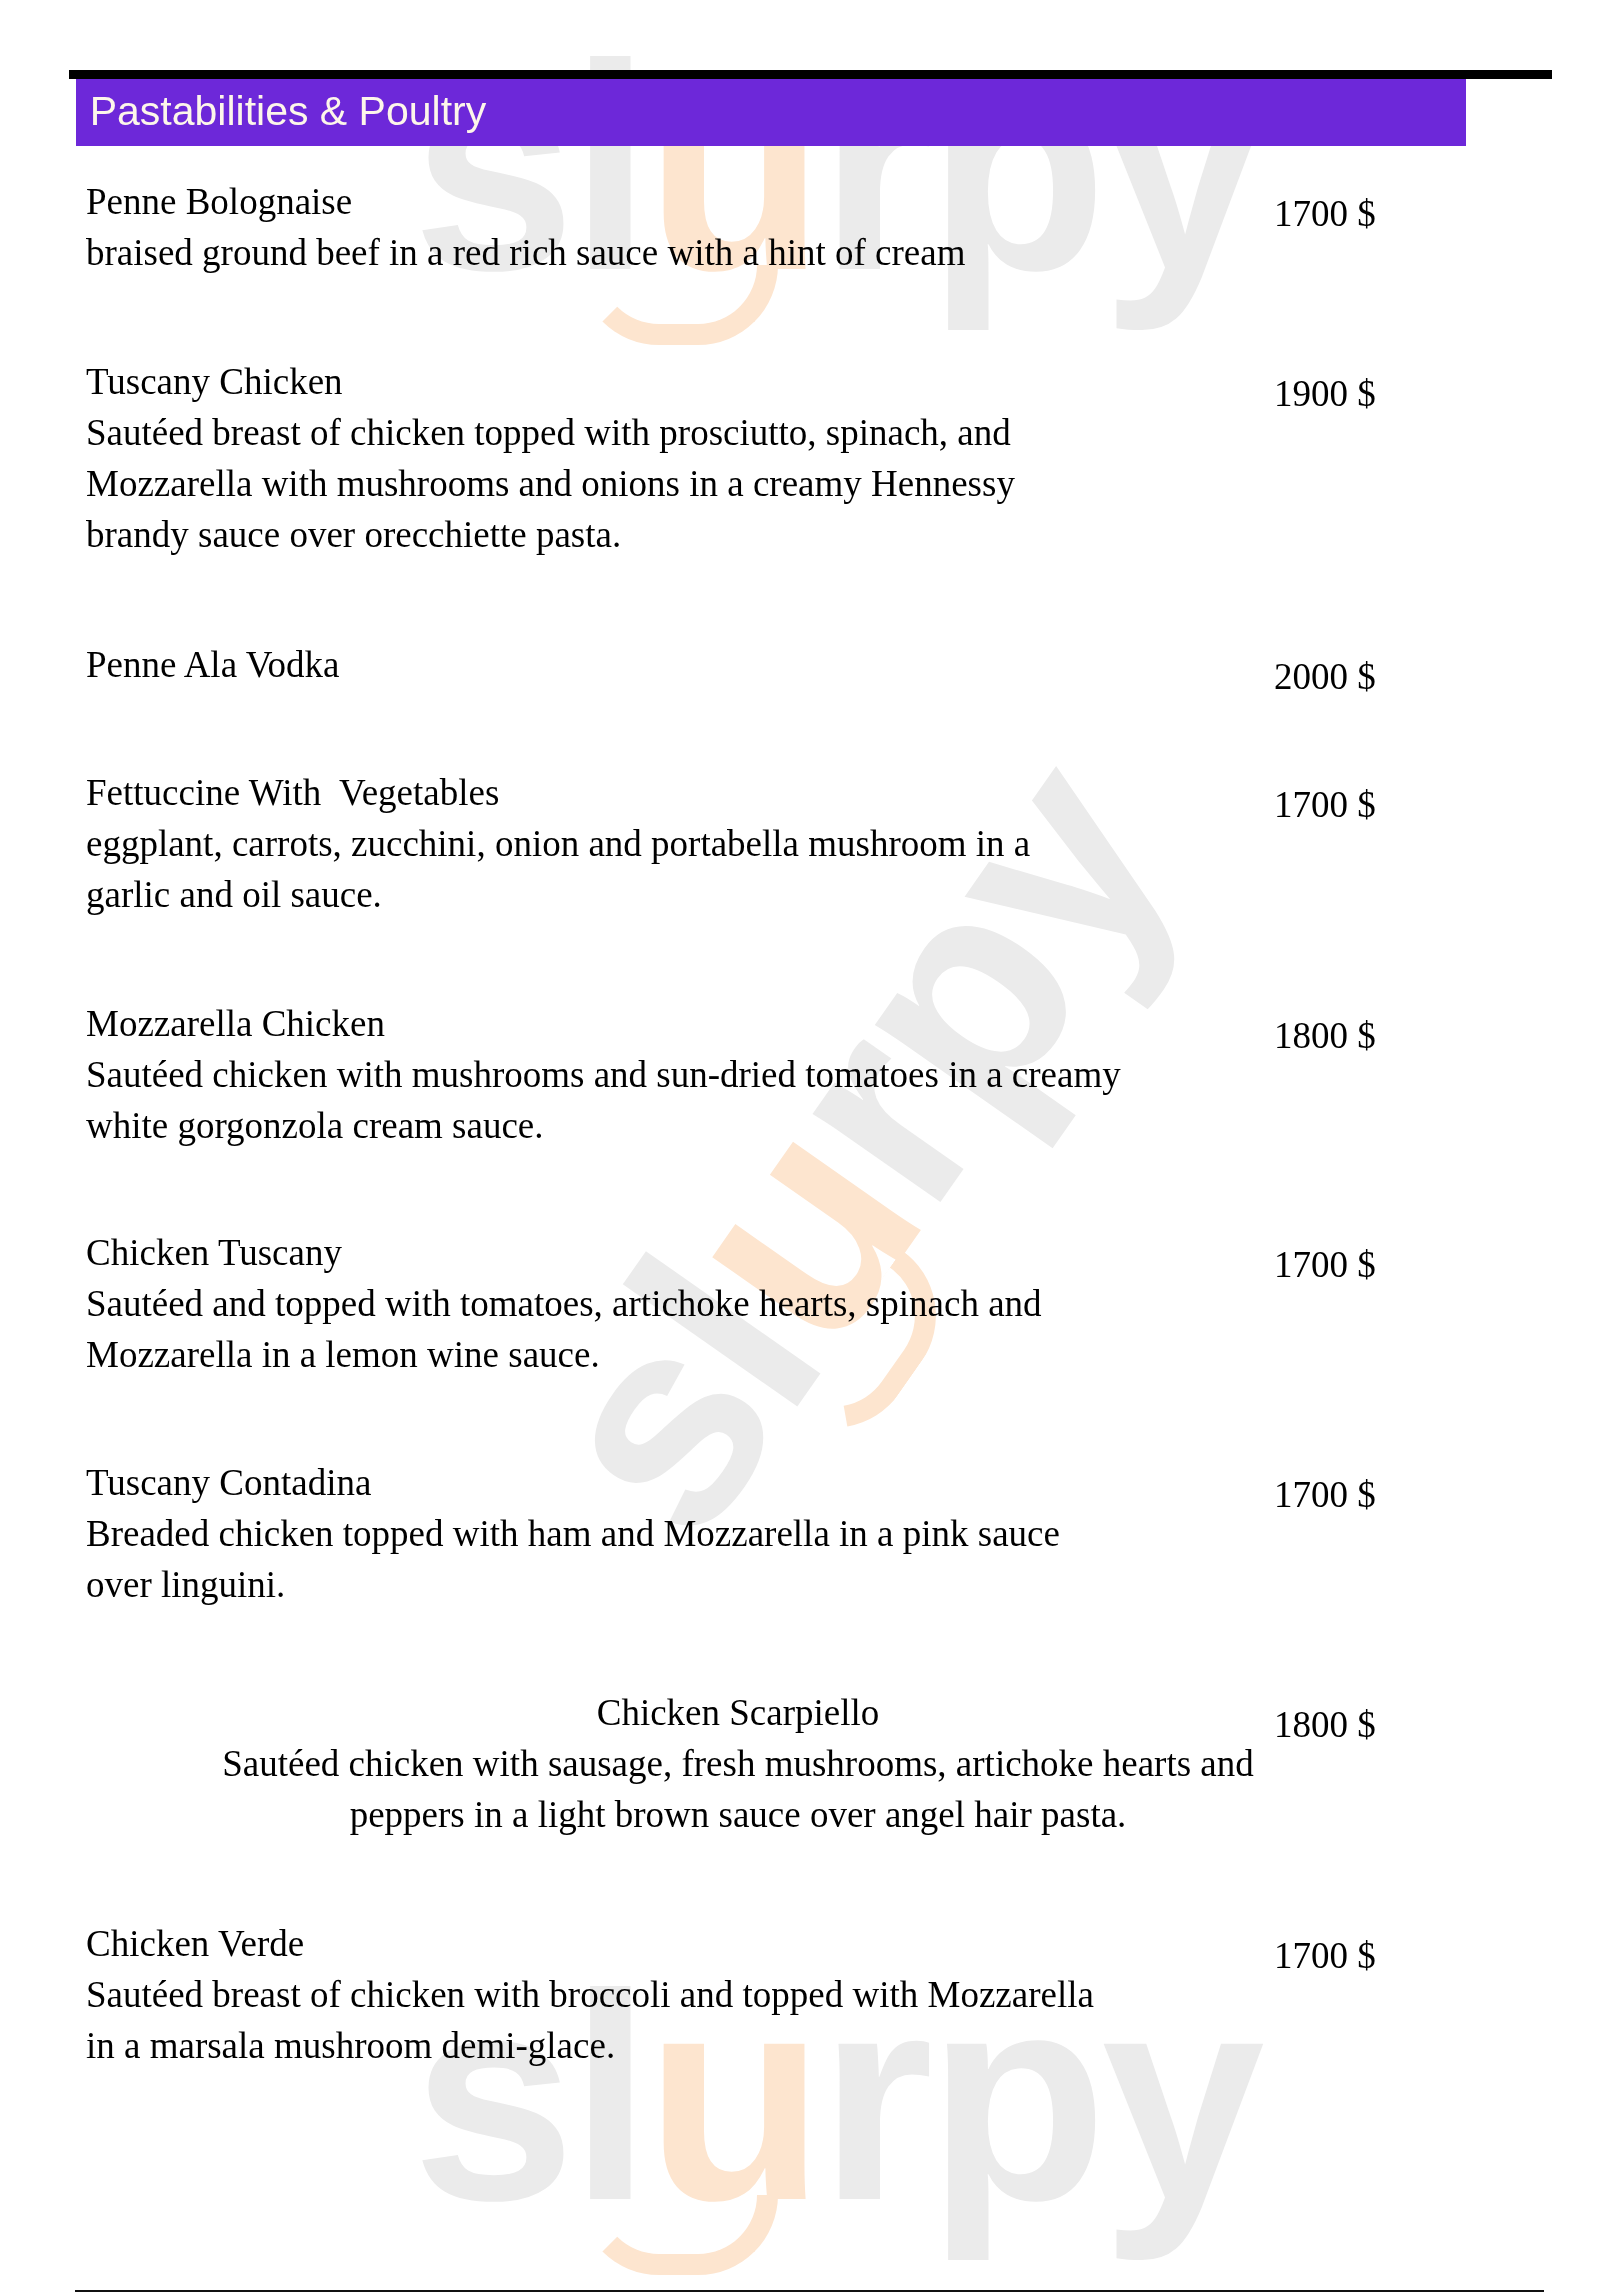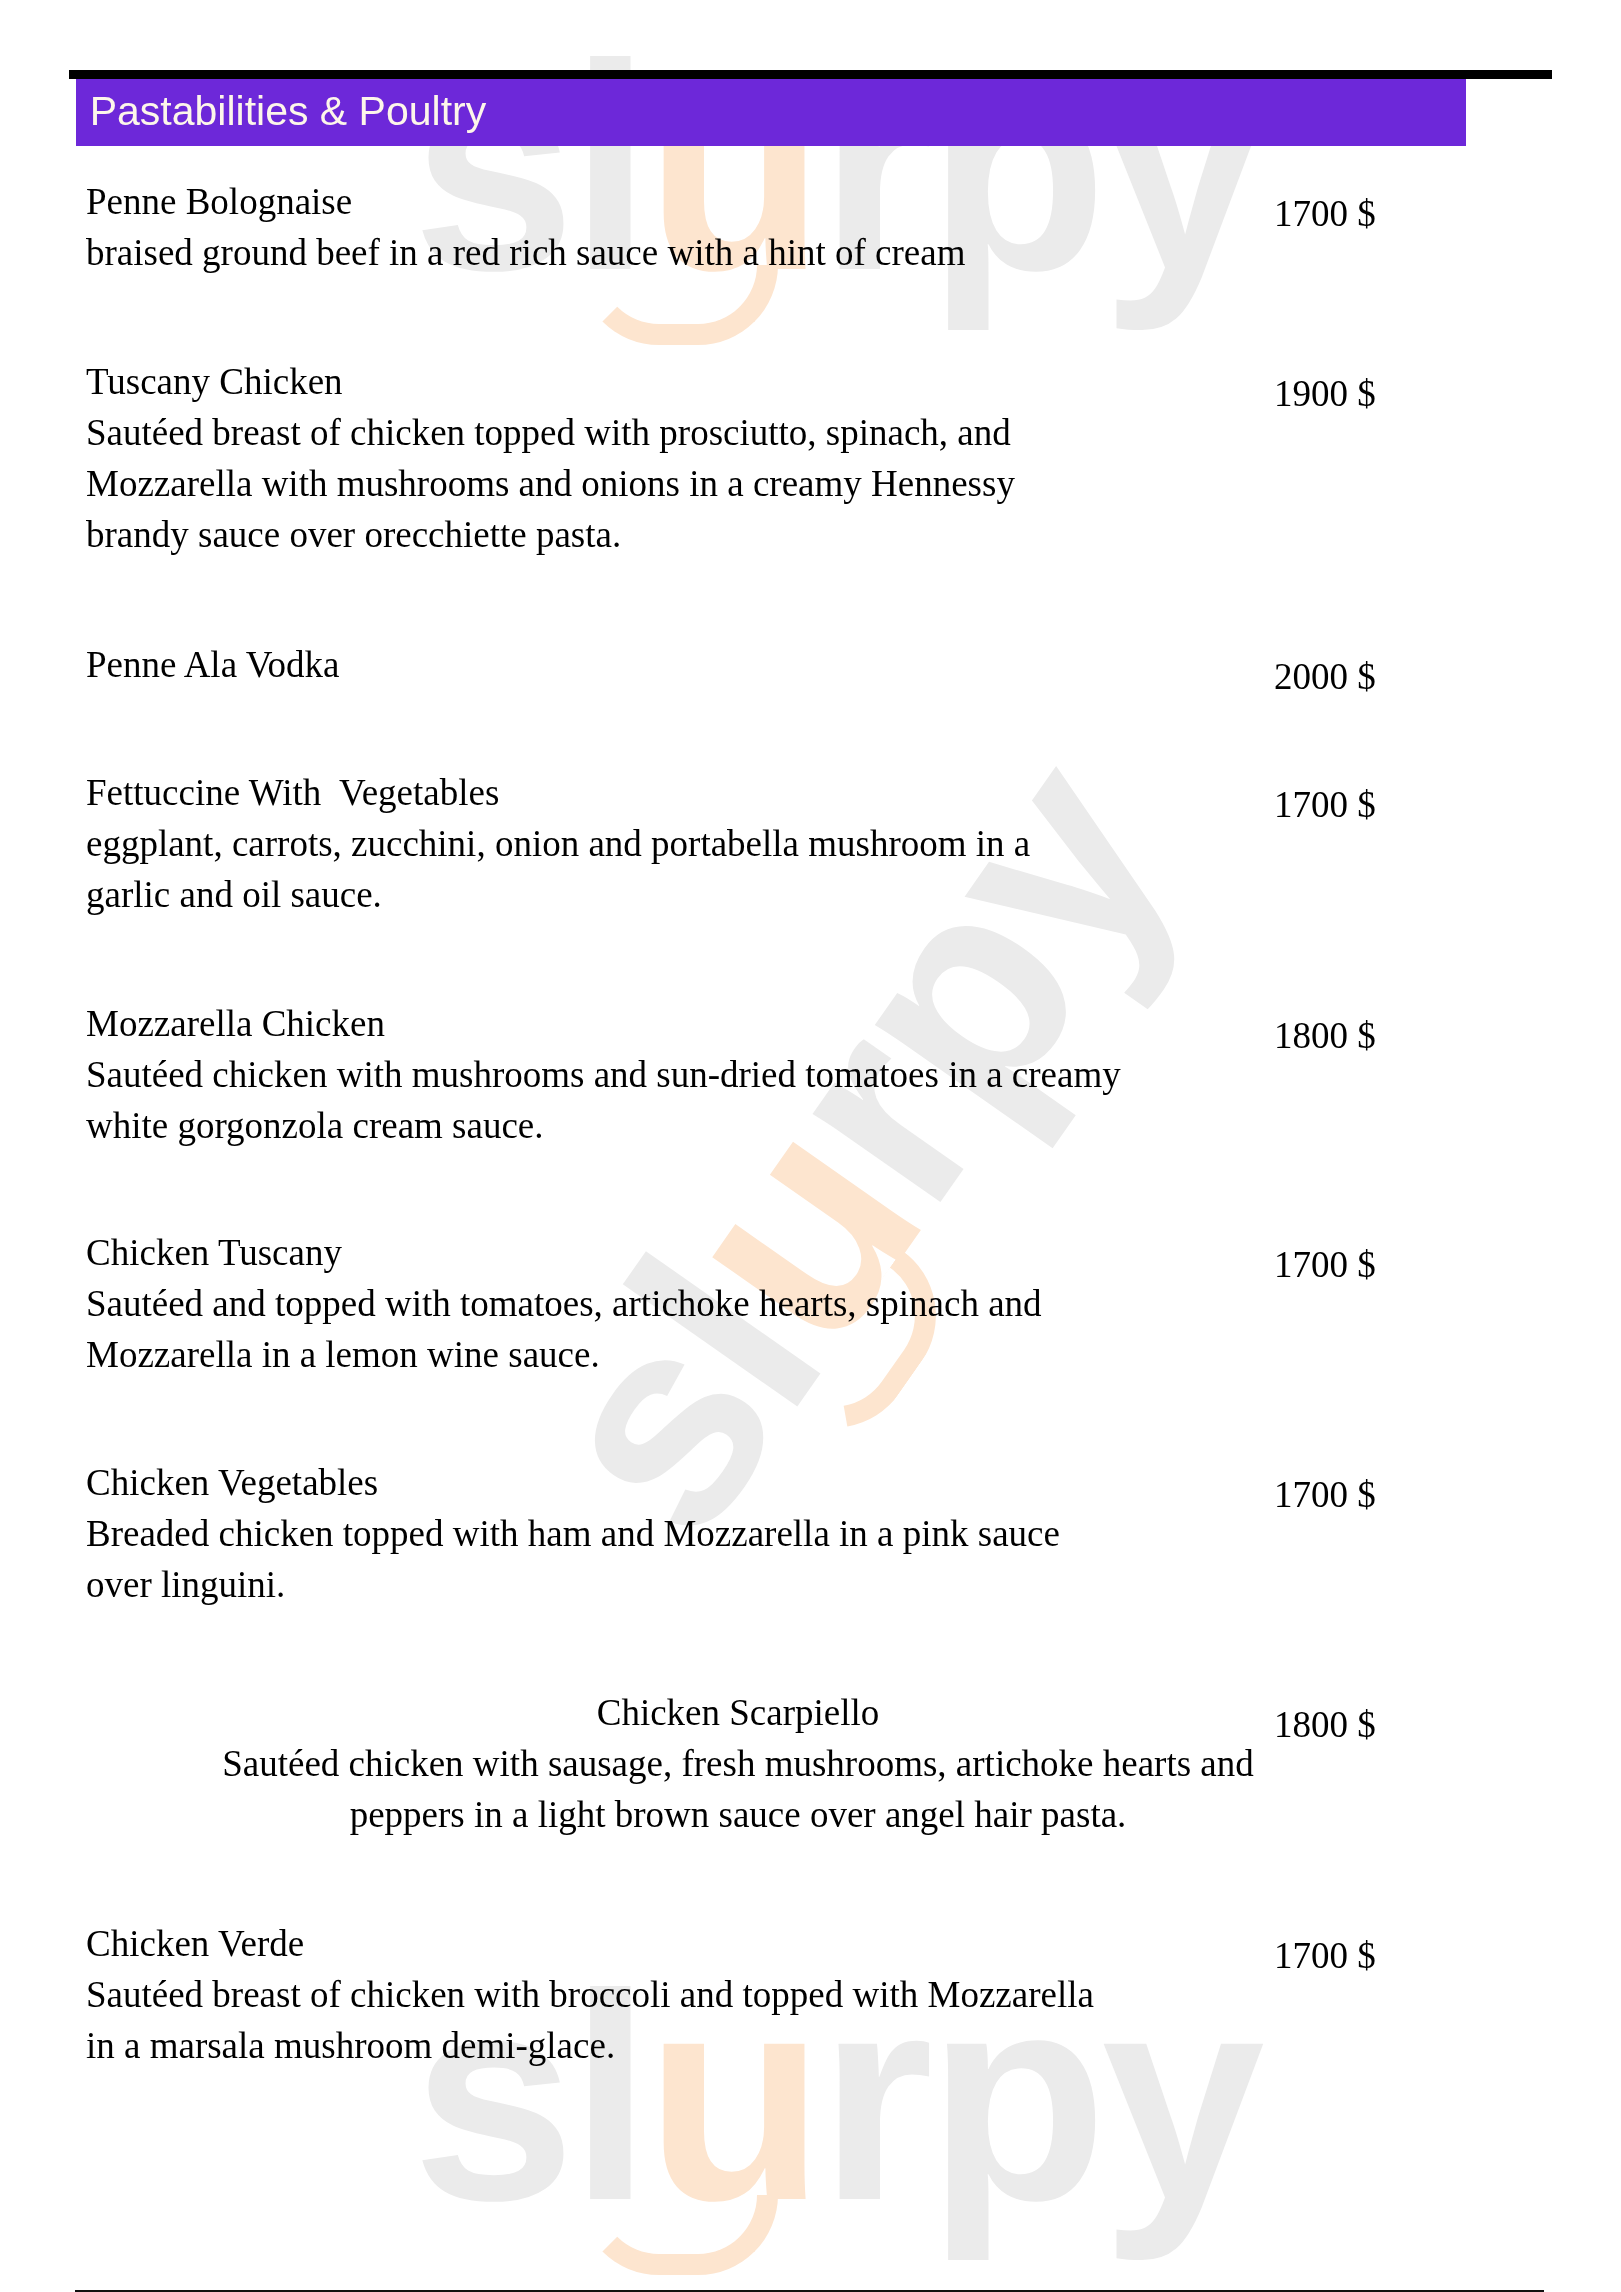--- a/index.html
+++ b/index.html
@@ -74,21 +74,21 @@
 </div>
 
 <div class="item" style="top:1227px;">
   <span class="name">Chicken Tuscany</span>
   <span class="price">1700 $</span>
   <span class="desc">Sautéed and topped with tomatoes, artichoke hearts, spinach and
 Mozzarella in a lemon wine sauce.</span>
 </div>
 
 <div class="item" style="top:1457px;">
-  <span class="name">Chicken Vegetables</span>
+  <span class="name">Tuscany Contadina</span>
   <span class="price">1700 $</span>
   <span class="desc">Breaded chicken topped with ham and Mozzarella in a pink sauce
 over linguini.</span>
 </div>
 
 <div class="item" style="top:1687px;text-align:center;">
   <span class="name">Chicken Scarpiello</span>
   <span class="price">1800 $</span>
   <span class="desc">Sautéed chicken with sausage, fresh mushrooms, artichoke hearts and
 peppers in a light brown sauce over angel hair pasta.</span>

